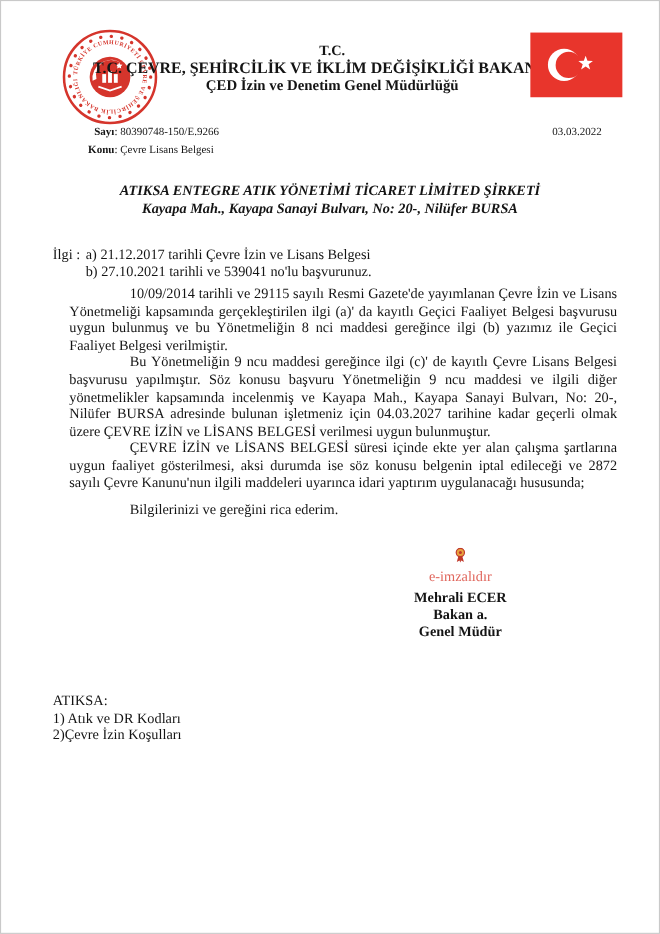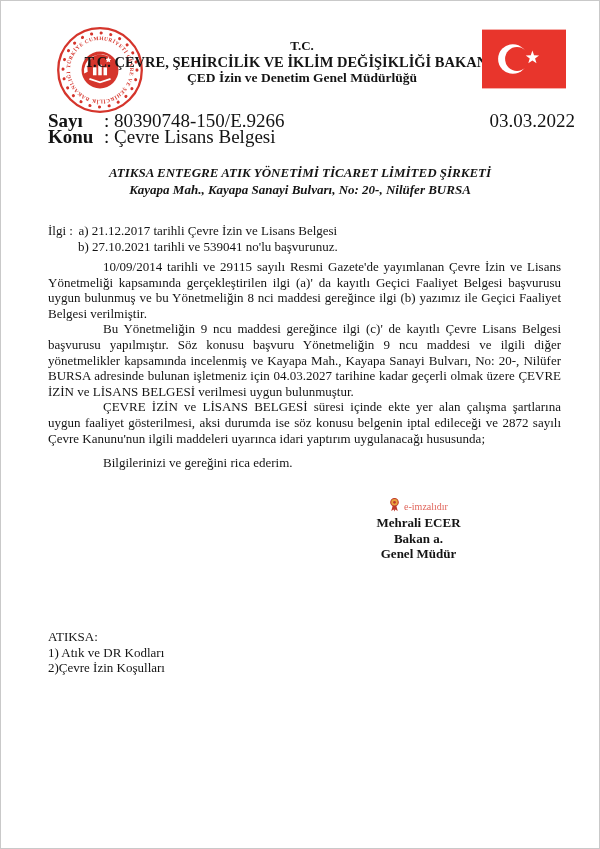--- a/index.html
+++ b/index.html
@@ -19,40 +19,40 @@
   .flag { position:absolute; left:481px; top:28px; width:84px; height:60px; }
   .headtext {
     position:absolute; left:64px; right:60px; top:37px;
     text-align:center; font-weight:bold; line-height:16px;
   }
   .headtext .tc       { font-size:13px; }
   .headtext .ministry { font-size:14.5px; white-space:nowrap; }
   .headtext .dept     { font-size:13.5px; }
 
   
-  .meta { position:absolute; left:47px; right:24px; top:112px; font-size:19px; line-height:15.5px; }
+  .meta { position:absolute; left:47px; right:52px; top:112px; font-size:10px; line-height:15.5px;text-align:right; }
   .meta-row { display:flex; }
   .meta-label { font-weight:bold; width:56px; }
   .meta-date { margin-left:auto; }
 
   
   .recipient { position:absolute; left:30px; right:30px; top:163px; text-align:center; font-weight:bold; font-size:13px; line-height:17px;font-style:italic; }
 
   
-  .refs { position:absolute; left:47px; right:48px; top:222px; font-size:13px; line-height:15.5px; display:flex;text-align:center; }
+  .refs { position:absolute; left:47px; right:48px; top:222px; font-size:13px; line-height:15.5px; display:flex; }
   .refs-label { margin-right:5px; }
 
   
-  .body-text { position:absolute; left:47px; right:38px; top:258px; font-size:13px; line-height:15.6px; }
+  .body-text { position:absolute; left:62px; right:38px; top:258px; font-size:13px; line-height:15.6px; }
   .body-text p { margin:0; text-align:justify; text-indent:55px; }
   .closing { margin-top:9px; text-indent:55px; font-size:13px; }
 
   
   .signature { position:absolute; left:330px; top:497px; width:175px; text-align:center; }
-  .esign-row { font-size:10px; color:#e0665c; display:flex; align-items:flex-end; justify-content:center; gap:4px; }
+  .esign-row { font-size:13px; color:#e0665c; display:flex; align-items:center; justify-content:center; gap:4px;flex-direction:column; }
   .esign-icon { width:11px; height:14px; }
   .sig-name { font-weight:bold; font-size:13px; line-height:15.5px; margin-top:3px; }
   .sig-title { font-weight:bold; font-size:13px; line-height:15.5px; }
 
   
   .attachments { position:absolute; left:47px; top:628px; font-size:13px; line-height:15.5px; }
 
   
   .footer { position:absolute; left:28px; right:28px; top:770px; }
   .rule-thin  { height:1px; background:#3c3c3c; }

